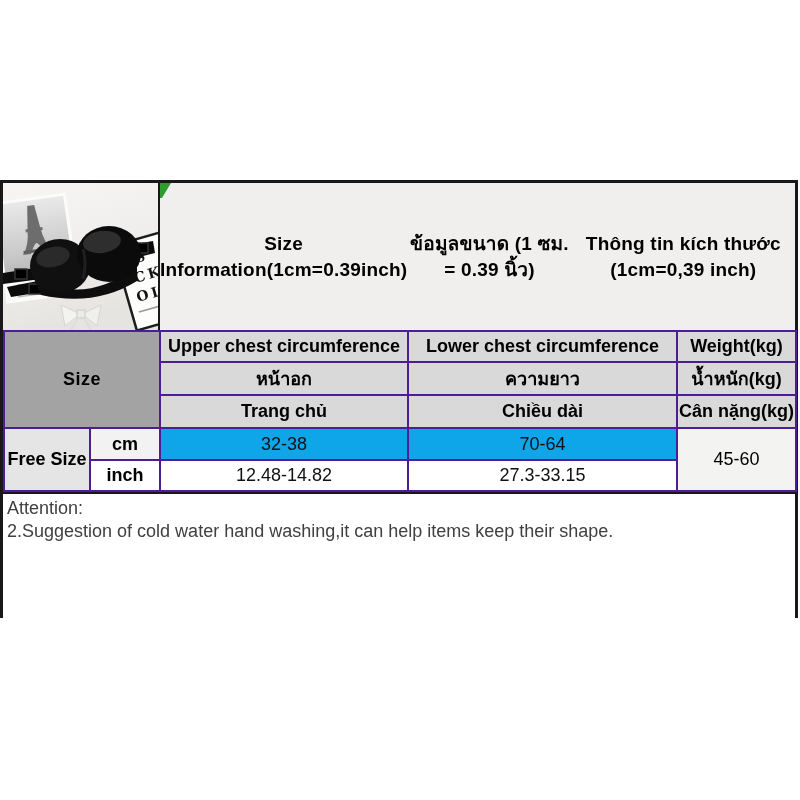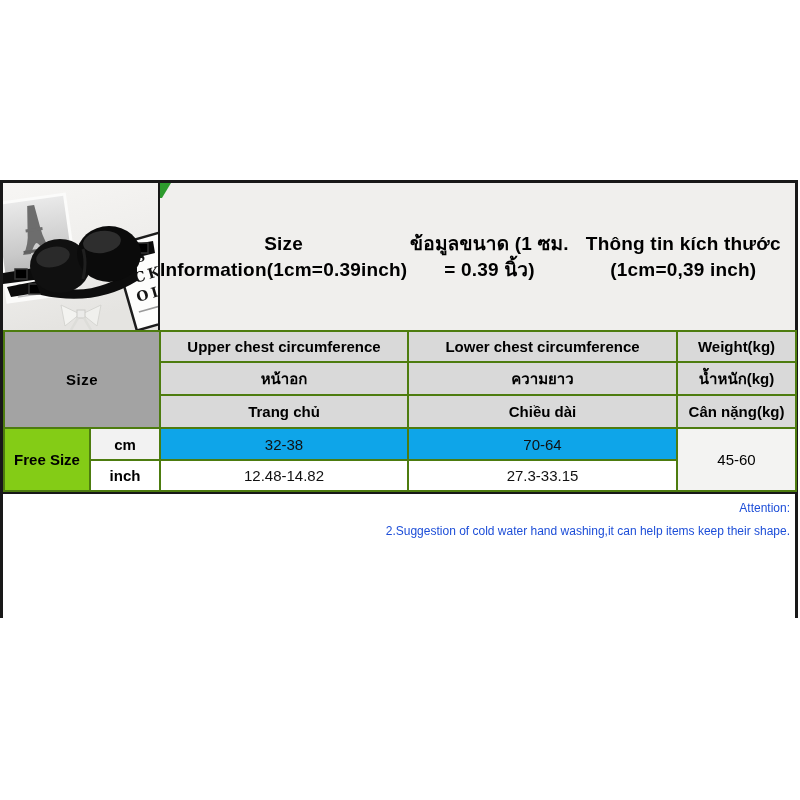--- a/index.html
+++ b/index.html
@@ -15,39 +15,39 @@
   .photo-wrap { width:157px; height:147px; border-right:2px solid #181818; overflow:hidden; background:#efeeec; flex:0 0 157px; }
   .title-cell { position:relative; flex:1; background:#f0efed;
                 display:flex; flex-direction:row; justify-content:space-between;
                 align-items:center; text-align:center; }
   .title-cell .tline { font-weight:bold; font-size:19px; line-height:26px; letter-spacing:0.2px; }
   .green-corner { position:absolute; top:0; left:0; width:11px; height:15px;
                   background:#2d9b2d; clip-path:polygon(0 0,100% 0,18% 100%,0 100%); }
 
   
   table.size-table { border-collapse:collapse; table-layout:fixed; width:792px; margin-left:0; }
-  table.size-table td { border:2px solid #4d7c0f; text-align:center; vertical-align:middle;
-                        font-size:15px; overflow:hidden; white-space:nowrap; }
+  table.size-table td { border:2px solid #4c1d95; text-align:center; vertical-align:middle;
+                        font-size:18px; overflow:hidden; white-space:nowrap; }
   tr.r-hen  { height:31px; }
   tr.r-hth  { height:33px;margin-top:48px; }
   tr.r-hvi  { height:33px; }
   tr.r-cm   { height:32px; }
   tr.r-inch { height:31px; }
   td.hdr { background:#d9d9d9; font-weight:bold; }
   td.size-cell { background:#a3a3a3; font-weight:bold; font-size:30px; letter-spacing:0.5px; }
-  td.freesize-cell { background:#84cc16; font-weight:bold; font-size:17px; }
+  td.freesize-cell { background:#e5e5e5; font-weight:bold; font-size:17px; }
   td.unit-cm   { background:#f2f2f2; font-weight:bold; font-size:17px; }
   td.unit-inch { background:#ffffff; font-weight:bold; font-size:17px;margin-top:32px; }
   td.val { background:#ffffff; font-weight:normal; font-size:17px; color:#111; }
   td.val-cm { background:#0ea5e9; }
   td.weight-val { background:#f3f3f2; font-weight:normal; font-size:17px; }
 
   
   .attention { width:100%; height:126px; border-top:2px solid #181818; background:#fff;
-               padding:3px 5px 0 4px; font-size:12px; line-height:23px; color:#1d4ed8;text-align:right; }
+               padding:3px 5px 0 4px; font-size:18px; line-height:23px; color:#404040; }
   .attention p { margin:0; }
 
   
   .svg-serif { font-family:"DejaVu Serif","Liberation Serif",serif; }
 </style>
 </head>
 <body>
 
 <div class="stage">
   <div class="sheet">

